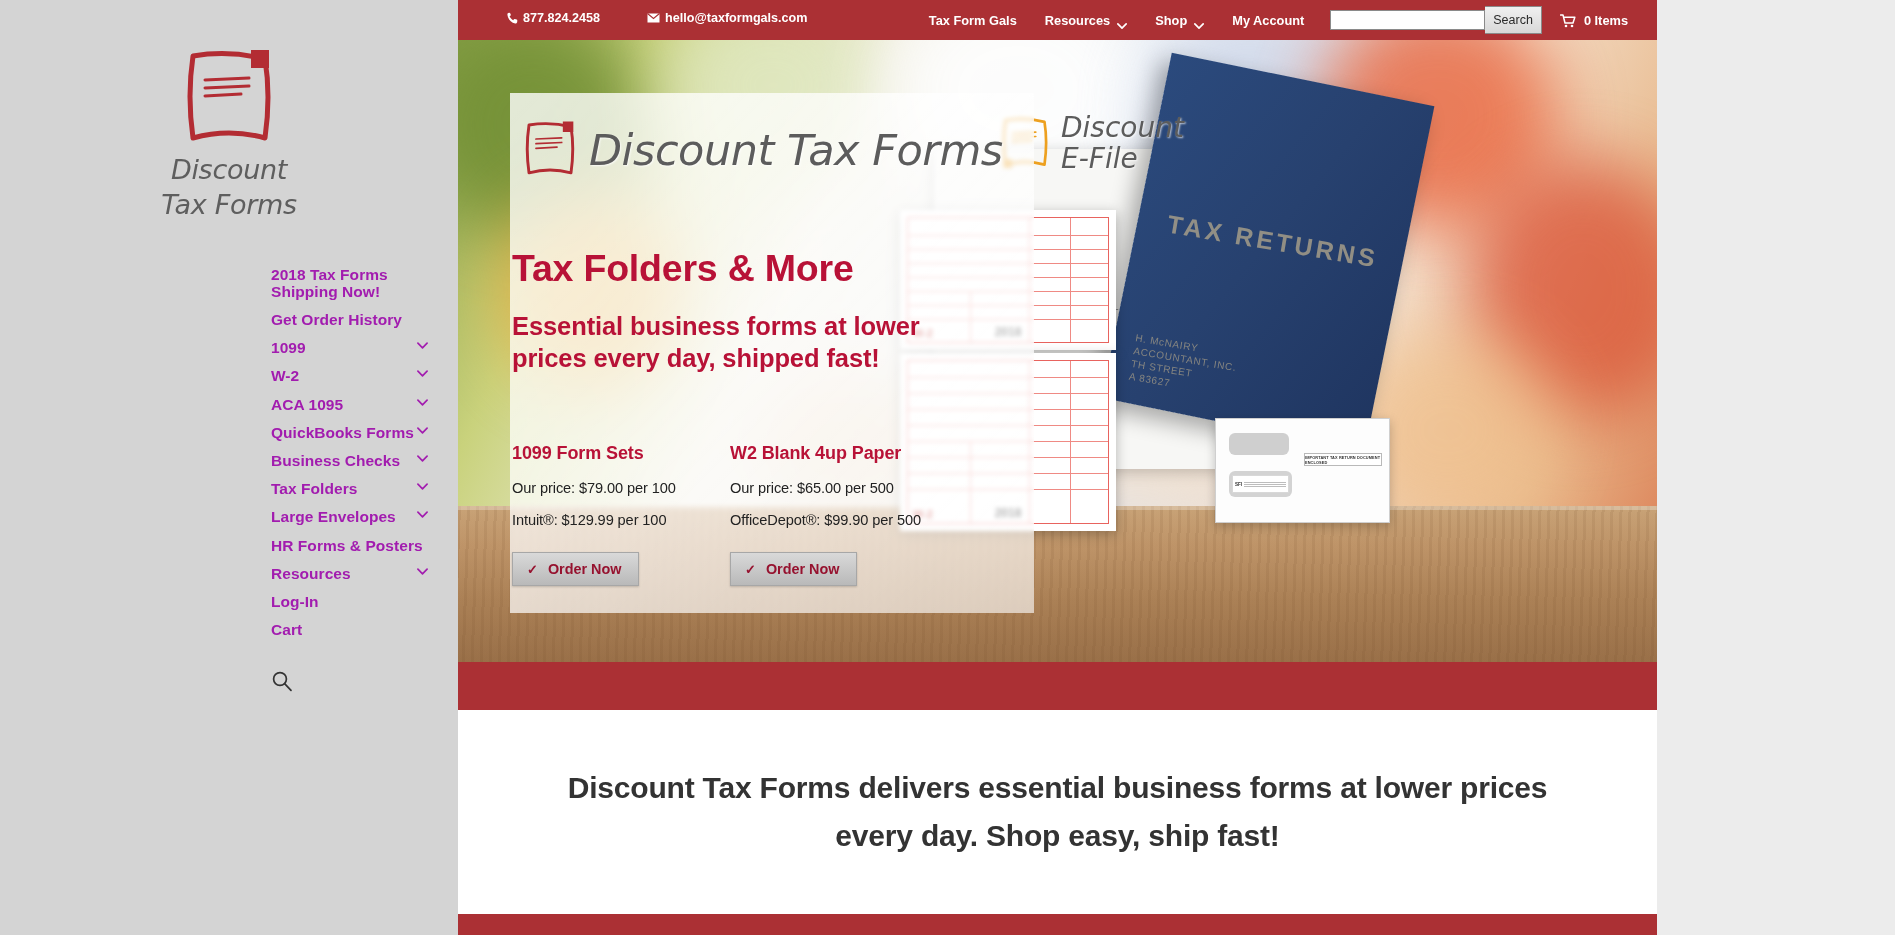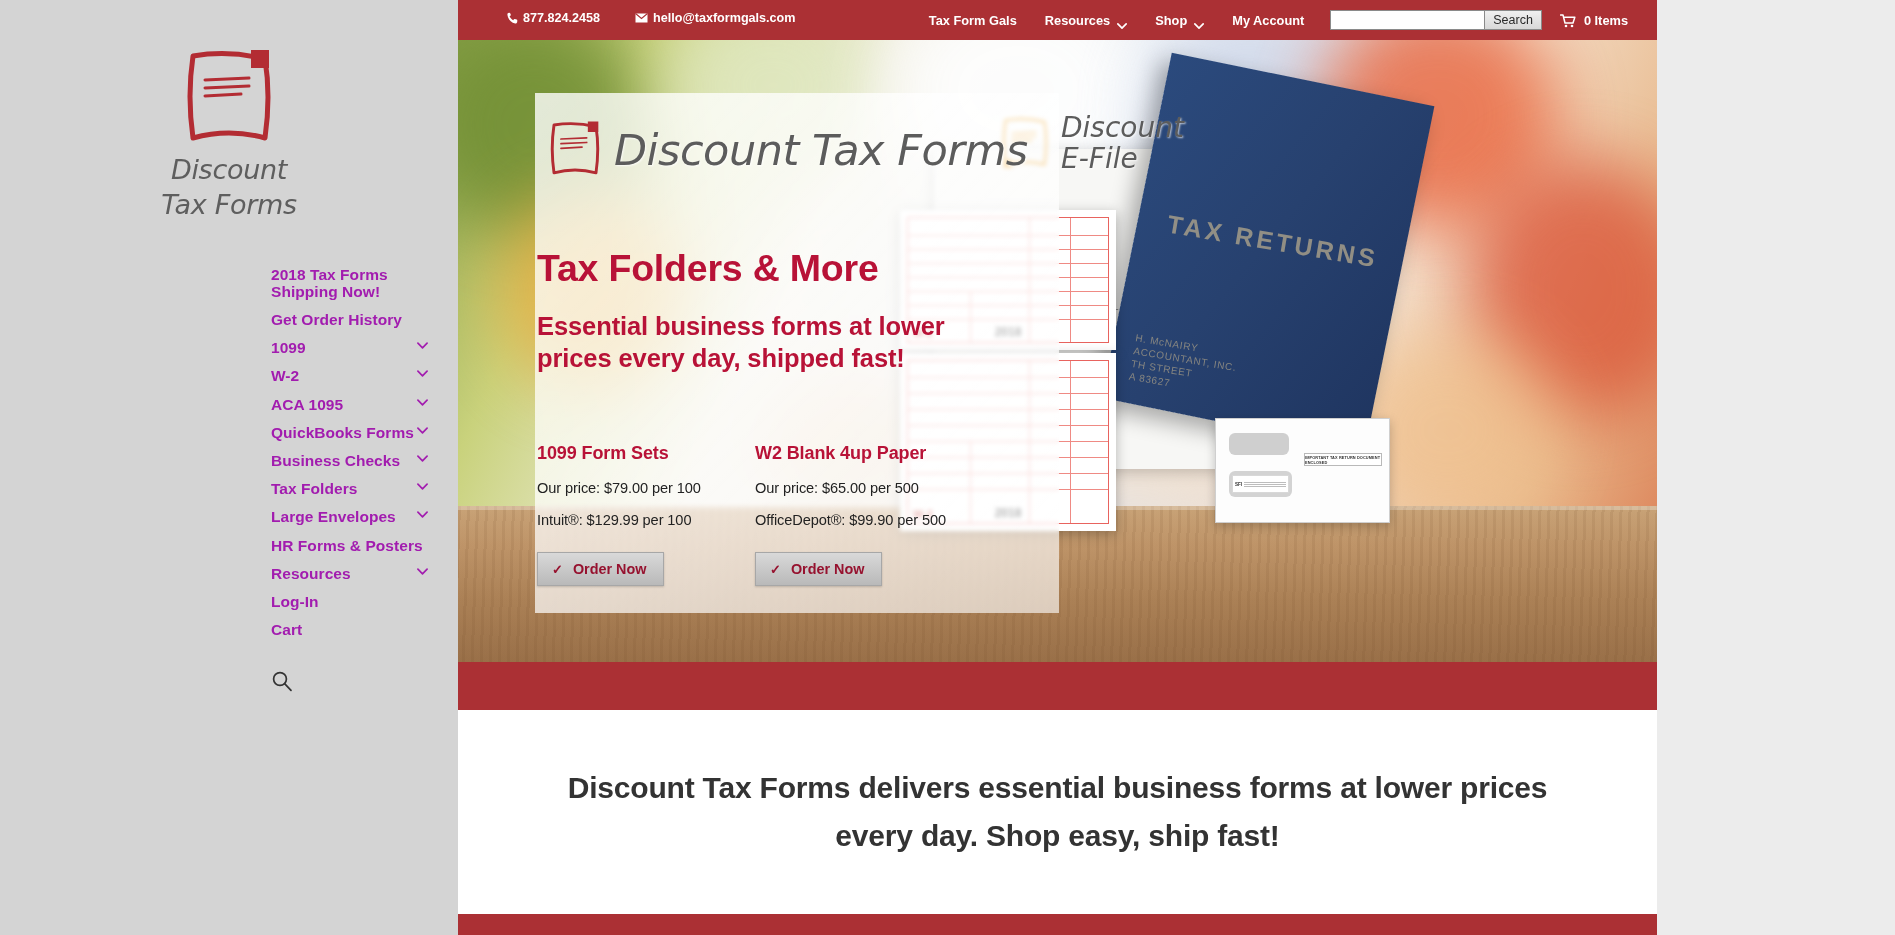--- a/index.html
+++ b/index.html
@@ -40,38 +40,38 @@
   #sidebar-search svg { display:block; }
 
   
   #content { position:absolute; left:458px; top:0; width:1199px; height:935px; }
 
   
   #topbar {
     position:relative; height:40px; background:#ab3034;
     color:#fff; font-size:13px;
   }
-  #topbar .left { position:absolute; left:49px; top:11px; display:flex; align-items:flex-start; gap:12px; }
+  #topbar .left { position:absolute; left:49px; top:11px; display:flex; align-items:flex-start; gap:24px; }
   #topbar .left .grp { display:flex; align-items:center; gap:5px; font-weight:700; font-size:12.6px; }
   #topbar .left .grp.email { margin-left:23px; }
   #topbar .right { position:absolute; right:29px; top:0; height:40px; display:flex; align-items:center; gap:0; }
   .topnav-link {
     font-weight:700; font-size:12.8px; color:#fff; cursor:pointer;
     display:flex; align-items:center; gap:7px; padding:0 14px;
     white-space:nowrap;
   }
   .topnav-link .chev { width:10px; height:6px; }
   #search-wrap { display:flex; align-items:center; margin:0 6px 0 12px; }
   #search-input {
     width:155px; height:20px; border:1px solid #8a8a8a; background:#fff;
     font-family:"Liberation Sans", sans-serif; font-size:12px; padding:0 4px;
     outline:none;
   }
   #search-btn {
-    height:20px; background:linear-gradient(#f0f0f0,#d8d8d8);
+    height:28px; background:linear-gradient(#f0f0f0,#d8d8d8);
     border:1px solid #8a8a8a; border-left:none;
     font-family:"Liberation Sans", sans-serif; font-size:12.5px; color:#2a2a2a;
     padding:0 8px; cursor:pointer; line-height:18px;
   }
   #cart { display:flex; align-items:flex-end; gap:8px; margin-left:12px; font-weight:700; font-size:12.8px; cursor:pointer; }
 
   
   #hero { position:relative; width:1199px; height:622px; overflow:hidden; }
   #hero-bg { position:absolute; inset:0; }
   
@@ -84,21 +84,21 @@
       repeating-linear-gradient(92deg, rgba(150,112,74,.20) 0 3px, rgba(196,160,118,.10) 3px 9px),
       linear-gradient(#c9a377 0%, #bd9266 26%, #a87d52 60%, #946a43 100%);
   }
   #desk:after{
     content:""; position:absolute; left:0; right:0; top:0; height:4px;
     background:rgba(255,255,255,.28);
   }
 
   
   #promo {
-    position:absolute; left:77px; top:53px; width:524px; height:520px;
+    position:absolute; left:52px; top:53px; width:524px; height:520px;
     background:linear-gradient(135deg, rgba(255,255,255,.80), rgba(255,255,255,.62));
     backdrop-filter:blur(2px);
   }
   #promo-logo { display:flex; align-items:center; gap:11px; padding:26px 0 0 12px; }
   #promo-logo .txt {
     font-family:"DejaVu Sans", sans-serif; font-style:italic; font-weight:400;
     font-size:43px; color:#5c5c5c; letter-spacing:-0.5px;
     text-shadow:1px 1px 2px rgba(255,255,255,.8);
   }
   #promo h1 {

